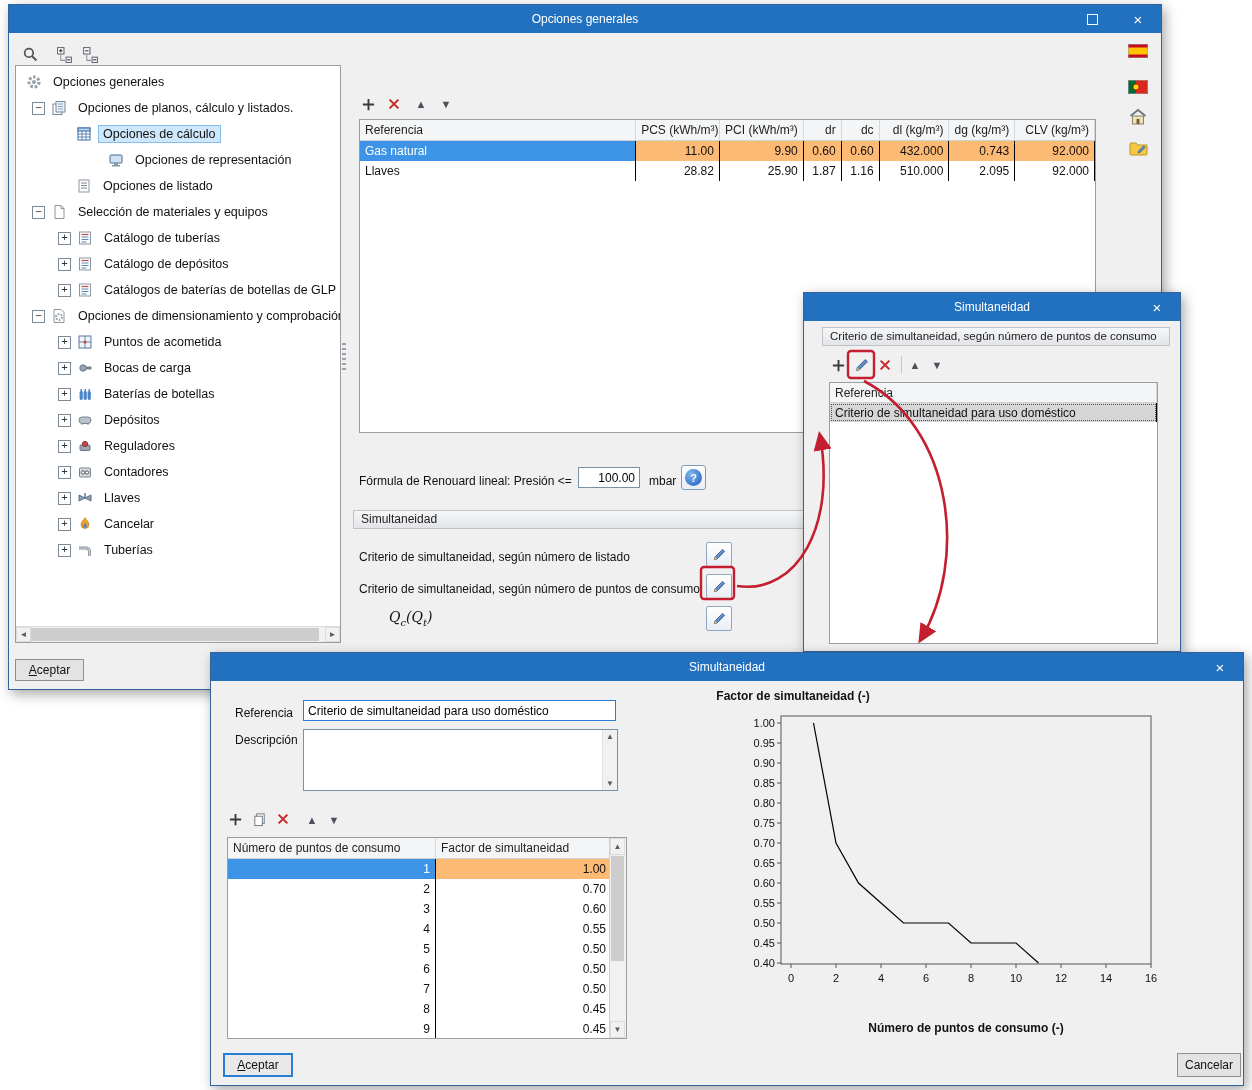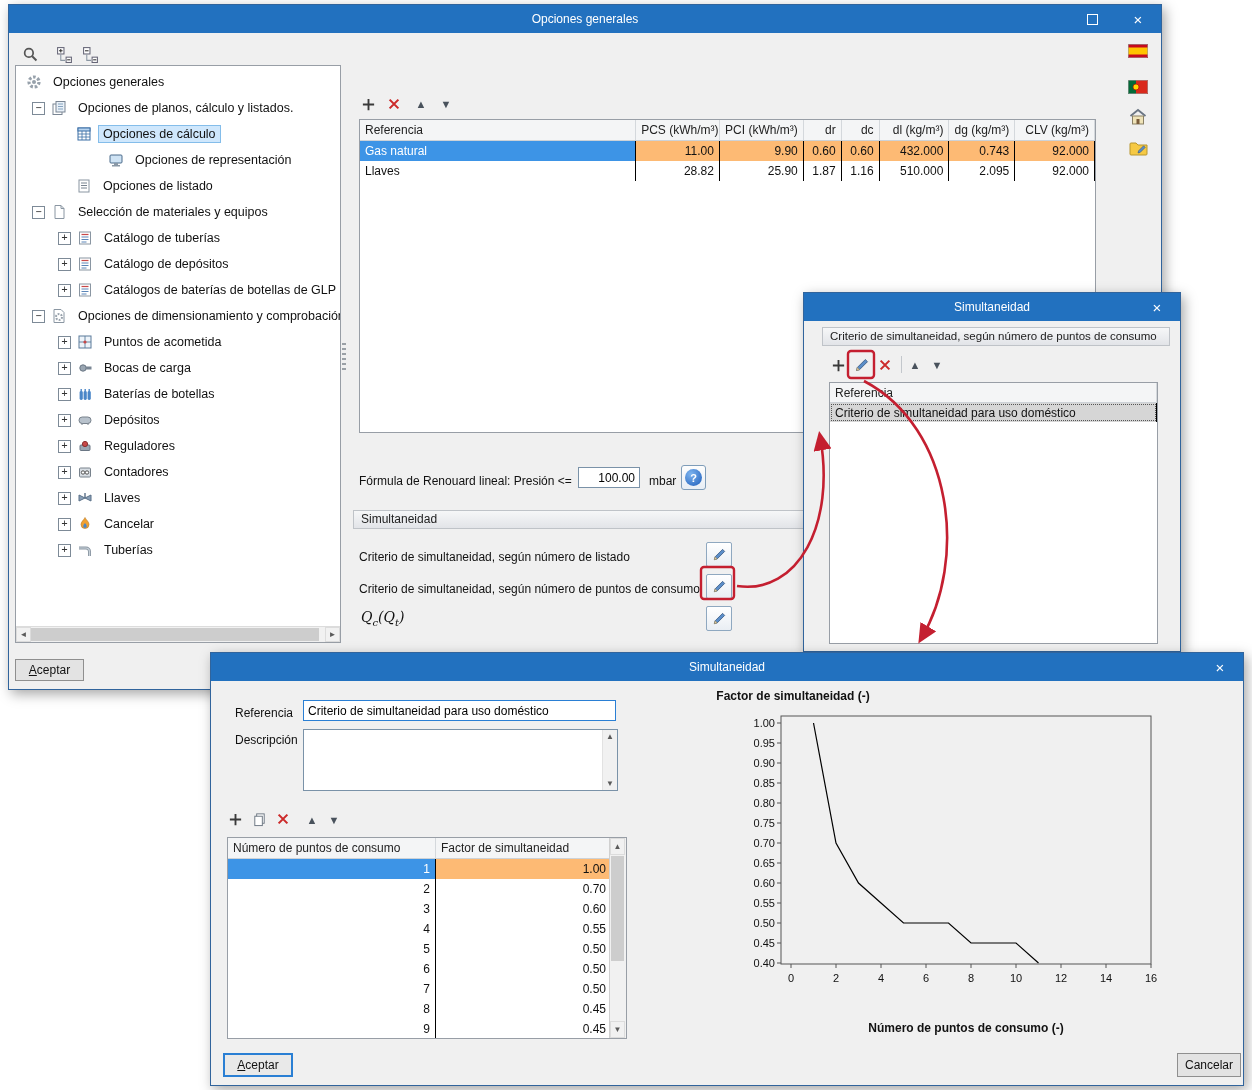--- a/index.html
+++ b/index.html
@@ -62,21 +62,21 @@
   .sb-thumb{position:absolute;background:#cdcdcd;}
 
   .help-btn{position:absolute;width:23px;height:23px;border:1px solid #7f9db9;border-radius:3px;
             background:linear-gradient(#fdfdfd,#e8eef5);display:flex;align-items:center;justify-content:center;}
   .help-circle{width:17px;height:17px;border-radius:50%;background:radial-gradient(circle at 35% 30%,#7db4ef,#1c5cba);
                color:#fff;font-size:11px;font-weight:bold;display:flex;align-items:center;justify-content:center;}
 
   .icon-btn{position:absolute;width:24px;height:23px;border:1px solid #8fa8c0;border-radius:2px;
             background:linear-gradient(#ffffff,#e9eef4);display:flex;align-items:center;justify-content:center;}
 
-  .qmath{position:absolute;font-family:"DejaVu Serif",serif;font-style:italic;font-size:14px;}
+  .qmath{position:absolute;font-family:"DejaVu Serif",serif;font-style:italic;font-size:14px;margin-left:28px;}
   .qmath sub{font-size:10px;}
 
   #chart-title,#chart-xlabel{position:absolute;font-size:12px;font-weight:bold;text-align:center;color:#111;}
   #annotations{position:absolute;left:0;top:0;z-index:10;pointer-events:none;}
   #win-sim-list{z-index:2;}
   #win-sim-edit{z-index:3;}
 </style>
 </head>
 <body>
 

